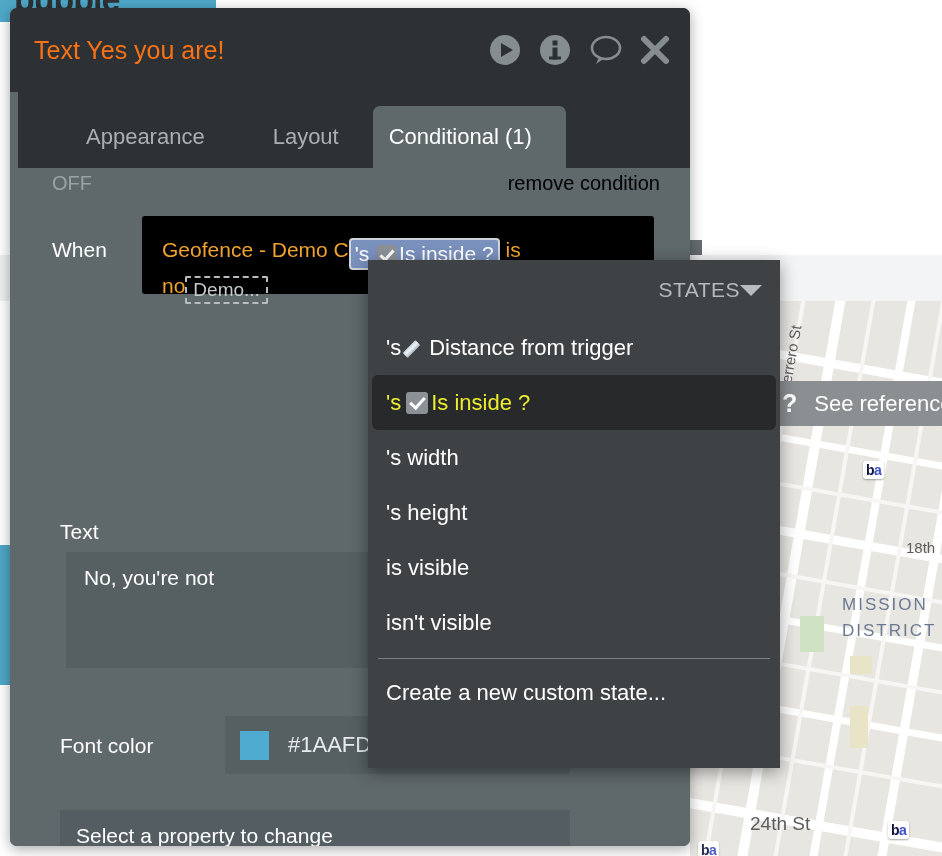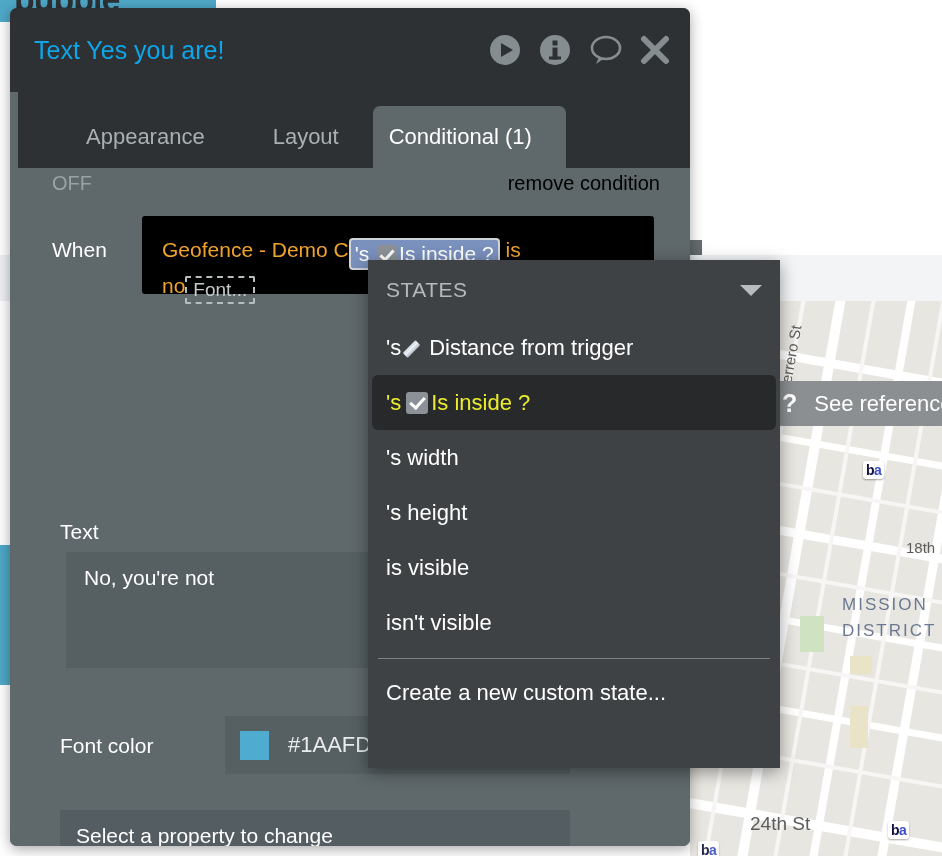--- a/index.html
+++ b/index.html
@@ -73,21 +73,21 @@
     background:#5f686b;border-radius:7px;
     box-shadow:0 3px 14px rgba(0,0,0,.35);
     overflow:hidden;
   }
   #dialog-titlebar{
     position:relative;height:84px;background:#2d3134;
     display:flex;align-items:center;padding:0 20px 0 24px;
     box-sizing:border-box;
   }
   #dialog-title{
-    color:#0ea5e9;font-size:25px;flex:1;white-space:nowrap;
+    color:#f97316;font-size:25px;flex:1;white-space:nowrap;
   }
   #titlebar-icons{display:flex;align-items:center;gap:16px;}
   .tb-icon{cursor:pointer;display:block;}
 
   #dialog-tabs{
     position:relative;height:76px;background:#2d3134;
     display:flex;align-items:flex-end;padding-left:34px;box-sizing:border-box;margin-left:8px;
   }
   .tab{
     font-size:22px;color:#a9b0b3;padding:0 34px;height:62px;
@@ -175,21 +175,21 @@
   #states-dropdown{
     position:absolute;left:368px;top:260px;width:412px;height:508px;
     background:#3f4244;
     box-shadow:0 4px 16px rgba(0,0,0,.4);
   }
   #states-header{
     position:relative;height:60px;display:flex;align-items:center;
     padding:0 18px 0 18px;box-sizing:border-box;
   }
   #states-title{
-    font-size:21px;color:#b4b9bb;letter-spacing:.5px;flex:1;
+    font-size:21px;color:#b4b9bb;letter-spacing:.5px;flex:1;text-align:right;
   }
   #states-caret{
     width:0;height:0;border-left:11px solid transparent;
     border-right:11px solid transparent;border-top:11px solid #b9bcbe;
     cursor:pointer;
   }
   .state-item{
     height:55px;display:flex;align-items:center;
     padding:0 18px;box-sizing:border-box;
     font-size:22px;color:#ffffff;cursor:pointer;white-space:nowrap;
@@ -338,21 +338,21 @@
       <div id="remove-condition">remove condition</div>
     </div>
 
     <div id="when-row">
       <div id="when-label">When</div>
       <div id="expression-box">
         <div class="expr-line" id="expr-line1">
           <span class="expr-orange">Geofence - Demo C</span><span class="expr-selected"><span>'s </span><span class="inline-check"></span><span>Is inside ?</span></span><span class="expr-orange"> is</span>
         </div>
         <div class="expr-line" id="expr-line2">
-          <span class="expr-orange">no</span><span class="more-chip">Font...</span>
+          <span class="expr-orange">no</span><span class="more-chip">Demo...</span>
         </div>
       </div>
     </div>
 
     <div id="text-field-label">Text</div>
     <textarea id="text-field-input" value="No, you're not" style="">No, you're not</textarea>
 
     <div id="font-color-label">Font color</div>
     <div id="font-color-field">
       <div id="font-color-swatch" style="background: rgb(79, 172, 208);"></div>

